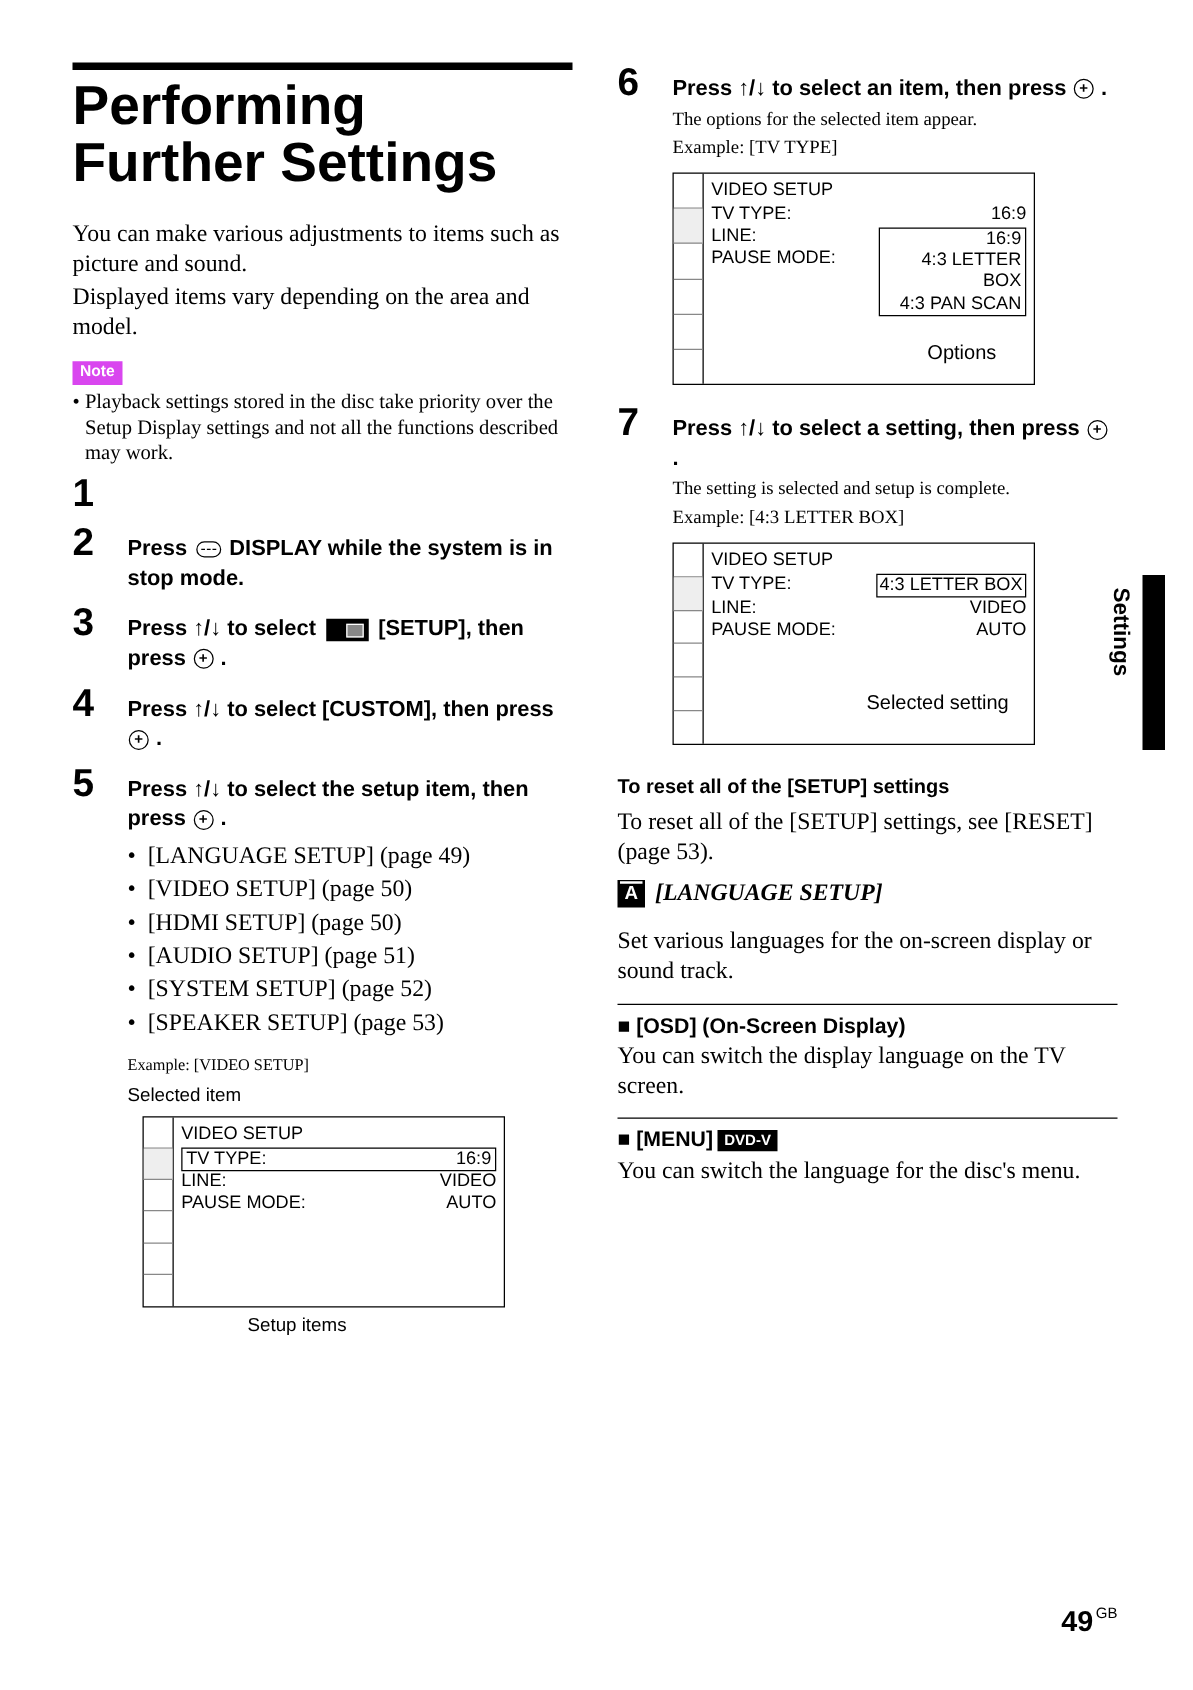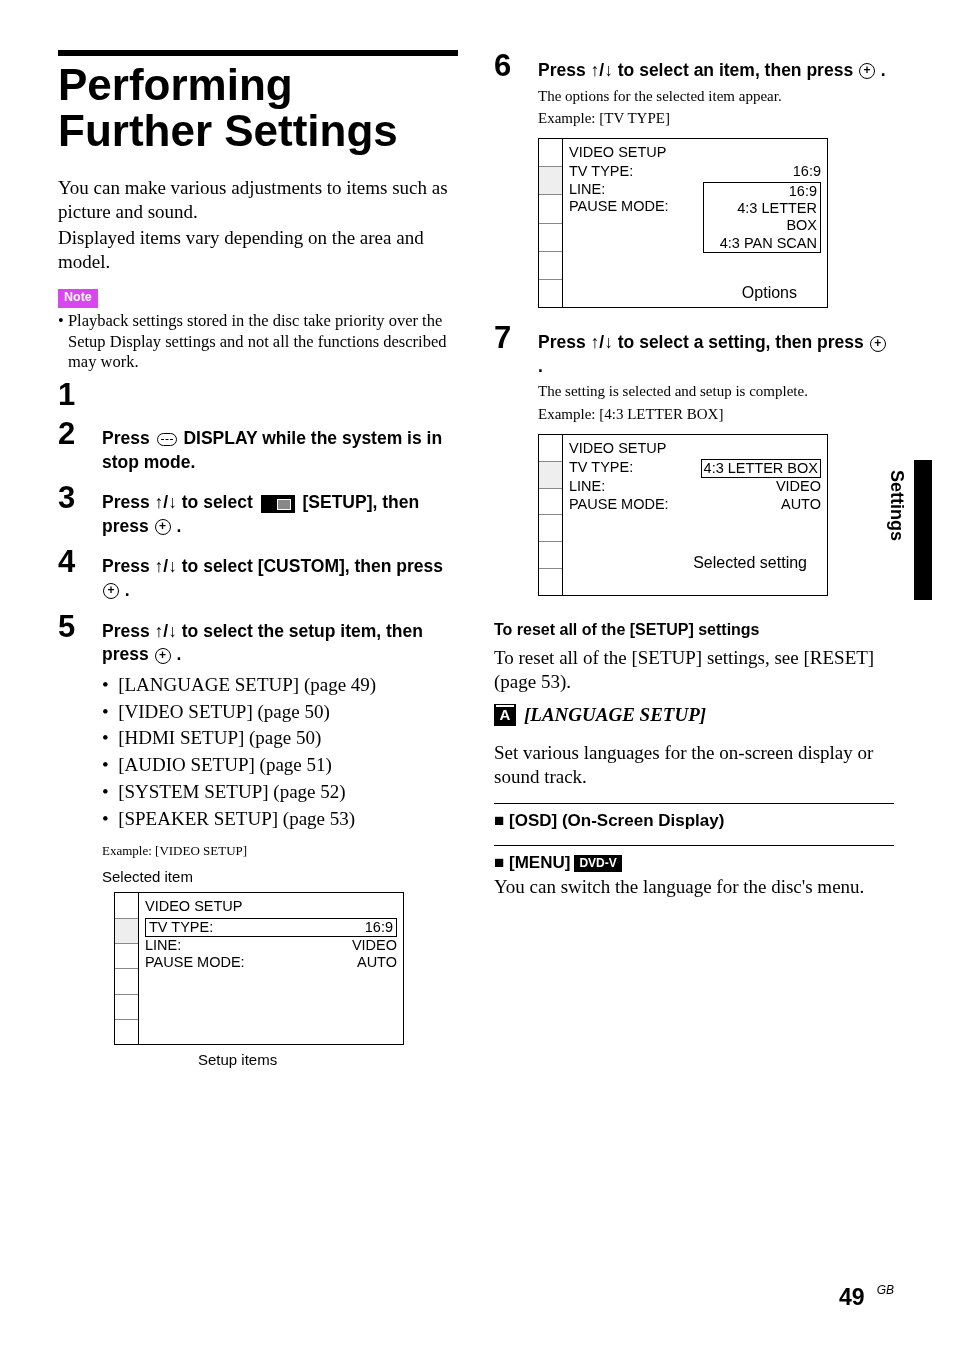--- a/index.html
+++ b/index.html
@@ -183,21 +183,21 @@
     font-family: Arial, Helvetica, sans-serif;
     font-weight: bold;
     font-size: 18px;
     writing-mode: vertical-rl;
   }
   .page-num {
     position:absolute; right:60px; bottom:40px;
     font-family: Arial, Helvetica, sans-serif;
     font-weight:900; font-size:23px;
   }
-  .page-num .gb { font-size:12px; font-style:italic; font-weight:normal; margin-left:12px; vertical-align: top;}
+  .page-num .gb { font-size:12px; font-weight:normal; margin-left:2px; vertical-align: top;}
   .icon-display{display:inline-block; border:1.5px solid #000; border-radius:10px; width:20px; height:13px; vertical-align:middle; position:relative; margin:0 2px;}
   .icon-display::after{content:""; position:absolute; left:3px; right:3px; top:5px; border-top:1.5px dashed #000;}
   .icon-enter{display:inline-block; border:1.5px solid #000; border-radius:50%; width:16px; height:16px; vertical-align:middle; font-size:12px; line-height:13px; text-align:center; margin:0 1px;}
   .icon-setup{display:inline-block; background:#000; width:34px; height:18px; vertical-align:middle; margin:0 3px; position:relative;}
   .icon-setup::after{content:""; position:absolute; right:4px; top:4px; width:12px; height:9px; background:#888; border:1px solid #fff;}
   .setup-caption{font-family:Arial, sans-serif; font-size:15px; margin-left:90px; margin-top:2px;}
   .osd-wrapper{position:relative; margin-left:36px;}
   .callout-text{position:absolute; font-family:Arial,sans-serif; font-size:16px;}
 </style>
 </head>
@@ -340,21 +340,21 @@
                     <div class="osd-row">
                         <span>PAUSE MODE:</span>
                       </div>
                   </div>
                   <div class="osd-options-list" style="width:118px;">
                     <div style="text-align:right;">16:9</div>
                     <div style="text-align:right;">4:3 LETTER BOX</div>
                     <div style="text-align:right;">4:3 PAN SCAN</div>
                   </div>
                 </div>
-                <div class="callout-text" style="right:30px; bottom:4px;">Options</div>
+                <div class="callout-text" style="right:30px; bottom:14px;">Options</div>
               </div>
             </div>
           </div>
         </div>
       </li>
 
       <li style="margin-top:14px;">
         <div class="stepnum">7</div>
         <div class="stepbody">
           <div class="stepline">
@@ -399,20 +399,21 @@
     <p>To reset all of the [SETUP] settings, see [RESET] (page 53).</p>
 
     <div class="lang-icon-row">
       <span class="lang-icon">A</span>
       <span class="lang-title">[LANGUAGE SETUP]</span>
     </div>
     <p style="margin-top:14px;">Set various languages for the on-screen display or sound track.</p>
 
     <div class="subrule"></div>
     <div class="bolditem">■ <span>[OSD] (On-Screen Display)</span></div>
+    <p style="margin-top:2px;">You can switch the display language on the TV screen.</p>
 
     <div class="subrule"></div>
     <div class="bolditem">■ <span>[MENU]</span><span class="dvdv-tag">DVD-V</span></div>
     <p style="margin-top:2px;">You can switch the language for the disc's menu.</p>
   </div>
 </div>
 
 <div class="page-num">
   <span>49</span><span class="gb">GB</span>
 </div>

